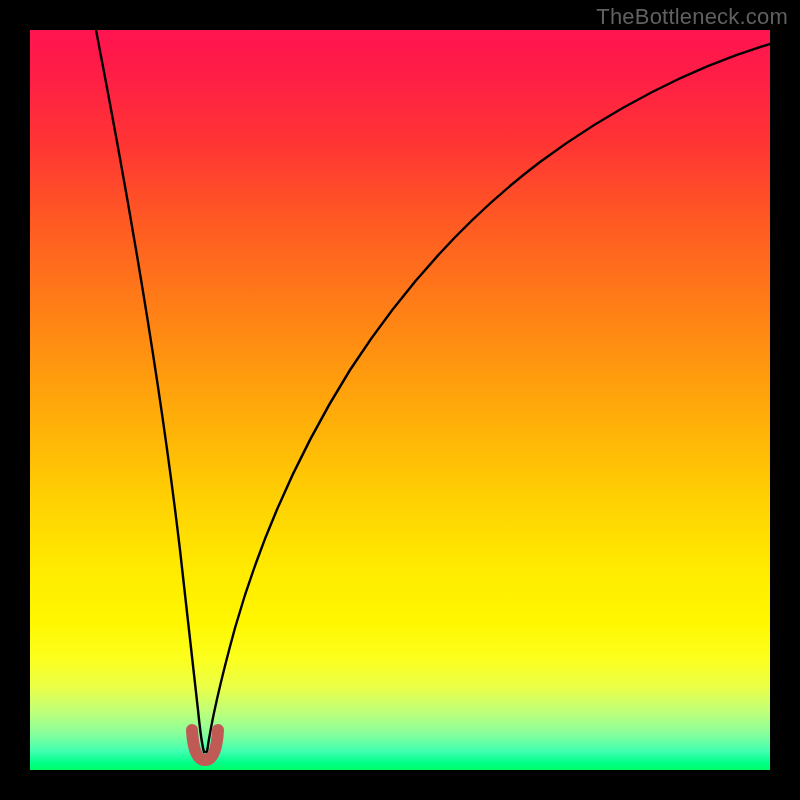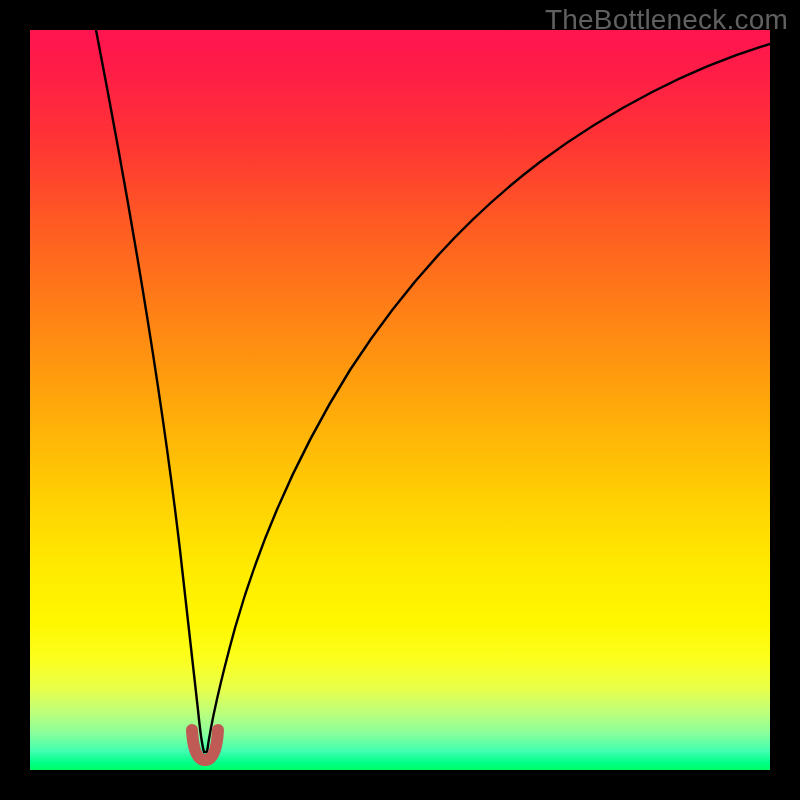--- a/index.html
+++ b/index.html
@@ -49,21 +49,21 @@
     position: absolute;
     left: 0;
     top: 0;
     width: 740px;
     height: 740px;
   }
   .watermark {
     position: absolute;
     top: 4px;
     right: 12px;
-    font-size: 28px;
+    font-size: 22px;
     font-weight: 500;
     color: #606060;
     letter-spacing: 0.2px;
   }
 </style>
 </head>
 <body>
 
 <div class="frame">
   <div class="plot-area">

